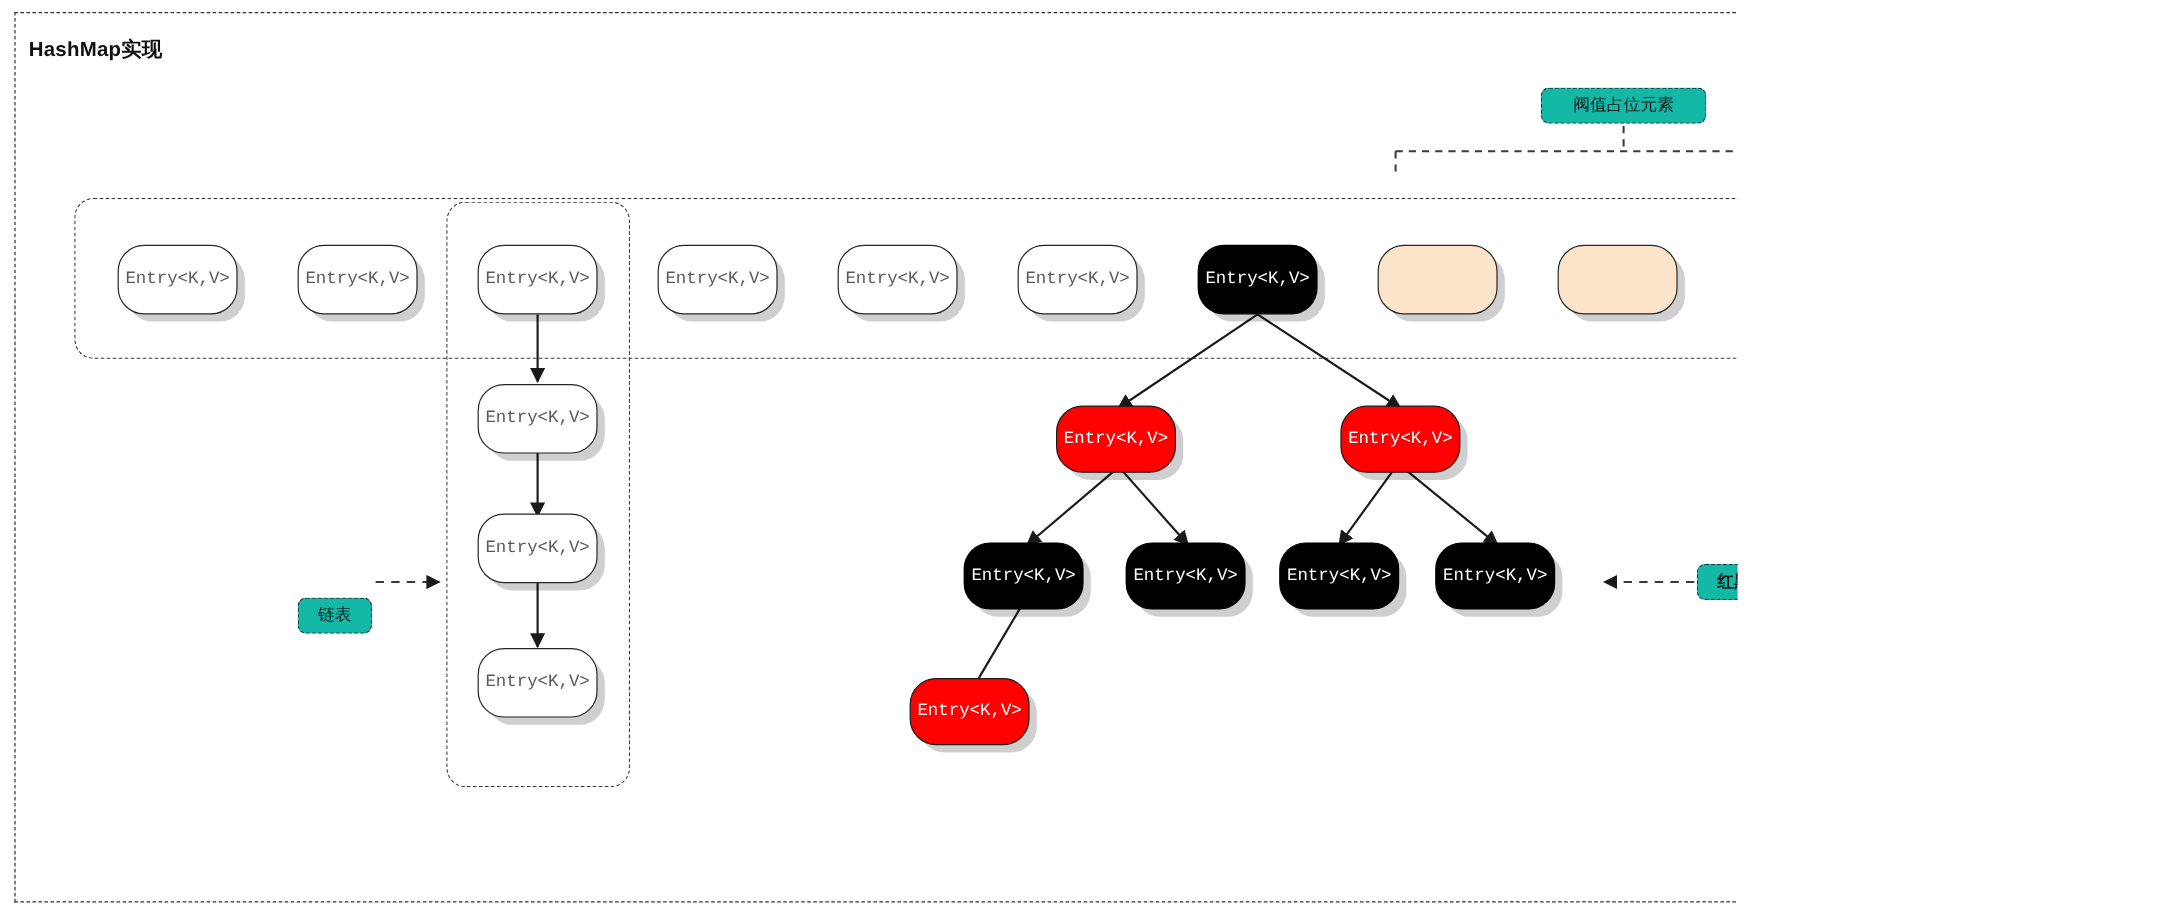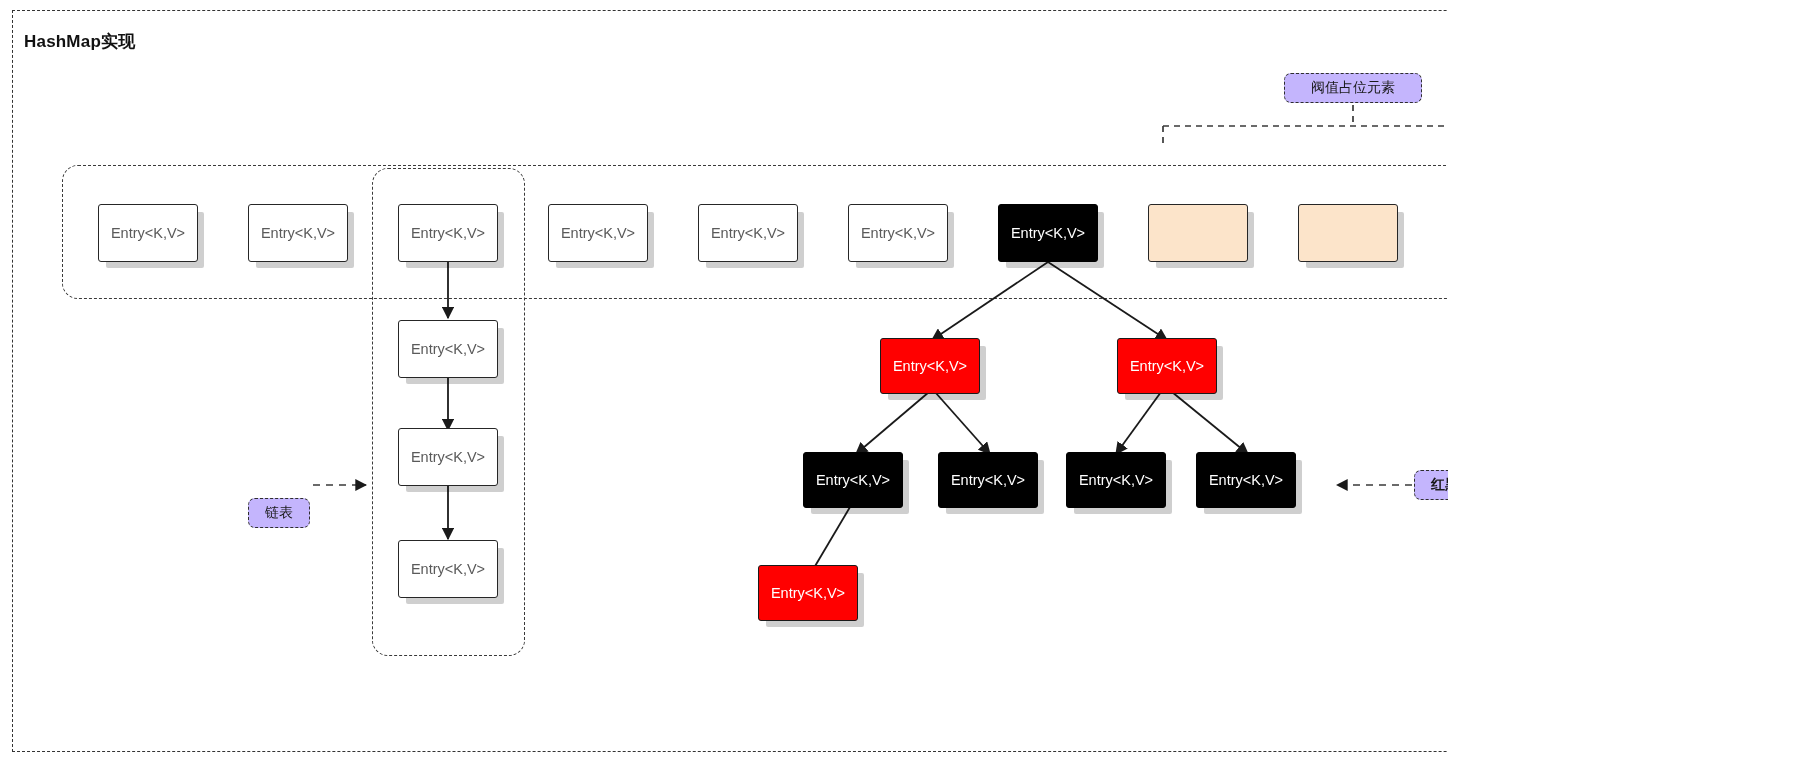--- a/index.html
+++ b/index.html
@@ -35,27 +35,28 @@
     font-weight: bold;
     color: #111111;
     letter-spacing: 0.2px;
     white-space: nowrap;
   }
   
   .node {
     position: absolute;
     box-sizing: border-box;
     border: 1.6px solid #1a1a1a;
-    border-radius: 3px;
+    border-radius: 22px;
     display: flex;
     align-items: center;
     justify-content: center;
     font-size: 14.5px;
     white-space: nowrap;
     box-shadow: 7px 7px 0 -1px rgba(0,0,0,0.19);
+    font-family: Liberation Mono, monospace;
   }
   .node.white {
     background: #ffffff;
     color: #5a5a5a;
     border-color: #262626;
   }
   .node.black {
     background: #000000;
     color: #ffffff;
     border-color: #000000;
@@ -75,21 +76,21 @@
     position: absolute;
     box-sizing: border-box;
     border: 1.6px dashed #3a3a3a;
     border-radius: 16px;
     background: transparent;
   }
   
   .chip {
     position: absolute;
     box-sizing: border-box;
-    background: #c4b5fd;
+    background: #14b8a6;
     border: 1.6px dashed #2e2e2e;
     border-radius: 7px;
     display: flex;
     align-items: center;
     justify-content: center;
     font-size: 14px;
     color: #1a1a1a;
     white-space: nowrap;
     padding: 0 10px;
   }

